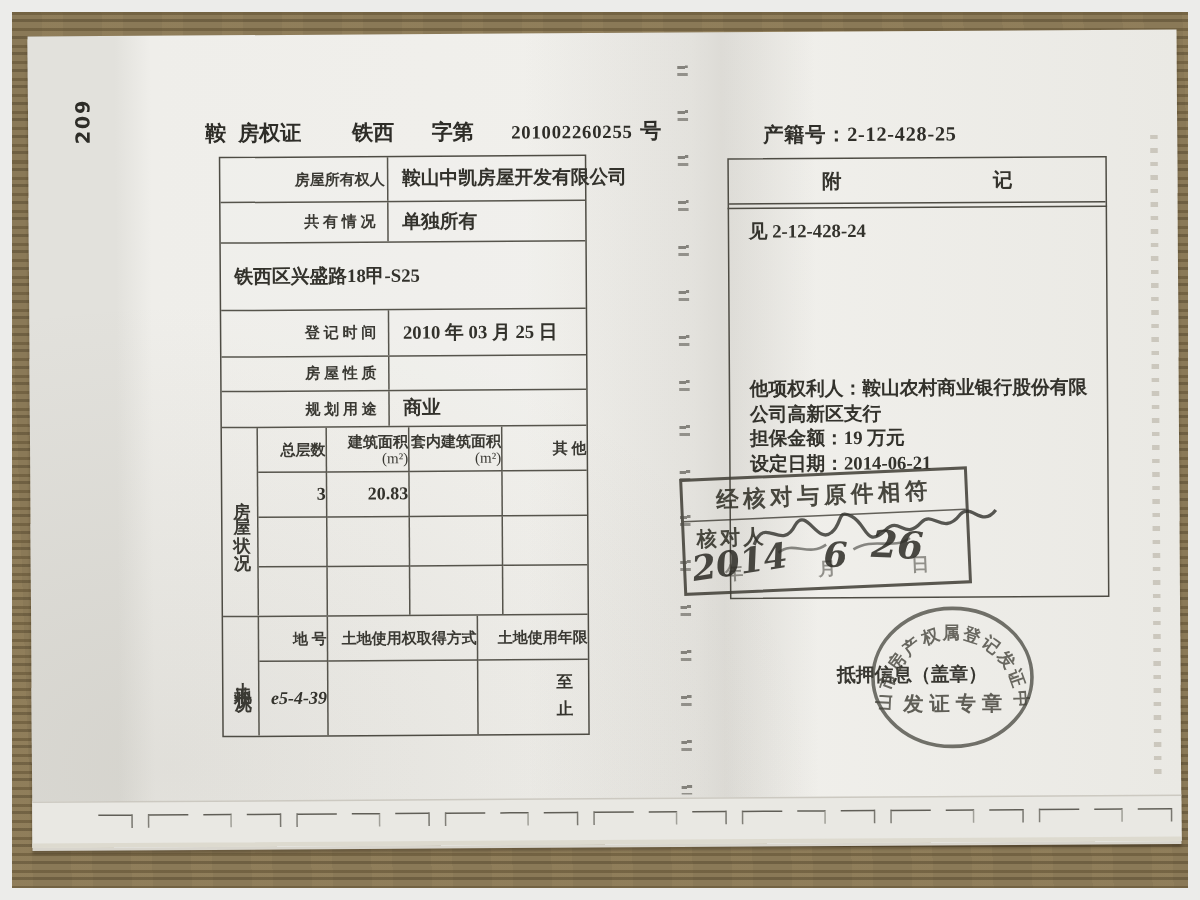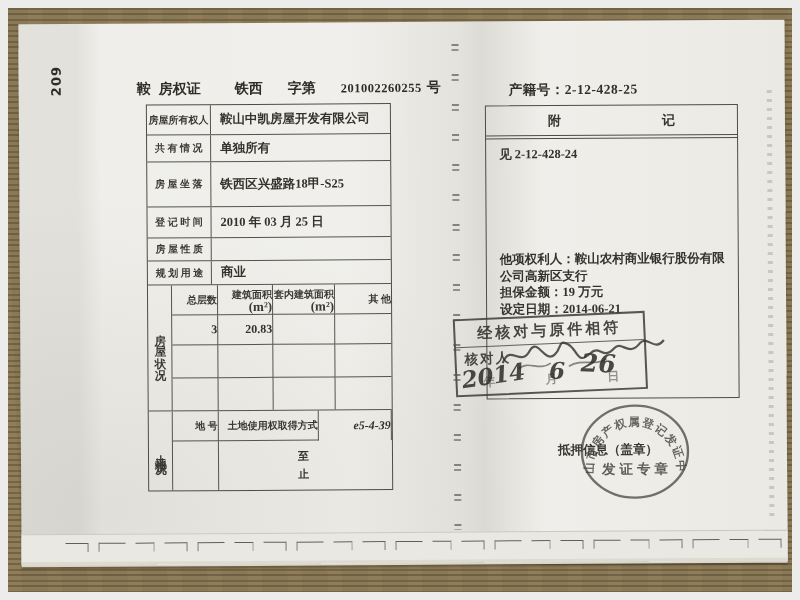--- a/index.html
+++ b/index.html
@@ -71,41 +71,41 @@
     border:1.5px solid #4e4c44;display:flex;flex-direction:column;box-sizing:border-box;
     background:rgba(255,255,255,.06);
   }
   .trow{display:flex;border-bottom:1px solid #56544c;box-sizing:border-box;}
   .trow:last-child{border-bottom:none;}
   .h30{height:30px}.h27{height:27px}.h45{height:45px}.h31{height:31px}.h23{height:23px}.h24{height:24px}
   .house-sec{height:126px}.land-sec{height:80px;flex:1}
   .tlabel{
     width:64px;flex:none;border-right:1px solid #56544c;box-sizing:border-box;
     display:flex;align-items:center;justify-content:center;
-    font-size:10px;font-weight:700;white-space:nowrap;color:#3a3933;
+    font-size:10px;font-weight:700;white-space:nowrap;color:#3a3933;margin-left:48px;
   }
   .tvalue{
     flex:1;display:flex;align-items:center;padding-left:9px;
     font-size:12.5px;font-weight:700;color:#33322c;white-space:nowrap;
   }
   .vlabel{
     width:24px;flex:none;border-right:1px solid #56544c;box-sizing:border-box;
     display:flex;align-items:center;justify-content:center;
     writing-mode:vertical-lr;text-orientation:upright;
     font-size:11.5px;font-weight:700;color:#3a3933;
   }
   .vlabel.sp{letter-spacing:12px;} .vlabel.sp2{letter-spacing:3px;}
   .subgrid{flex:1;display:grid;}
   .house-grid{grid-template-columns:46px 55px 62px 1fr;grid-template-rows:30px 30px 33px 1fr;}
   .land-grid{grid-template-columns:46px 100px 1fr;grid-template-rows:30px 1fr;}
   .sg{border-right:1px solid #56544c;border-bottom:1px solid #56544c;box-sizing:border-box;
       display:flex;flex-direction:column;align-items:flex-end;justify-content:center;overflow:hidden;}
   .sg.no-r{border-right:none;} .sg.no-b{border-bottom:none;}
   .hname{font-size:10px;font-weight:700;white-space:nowrap;color:#3a3933;}
-  .hunit{font-size:13px;font-weight:700;color:#3a3933;line-height:9px;}
+  .hunit{font-size:10px;font-weight:400;color:#3a3933;line-height:9px;}
   .dval{font-size:12px;font-weight:700;color:#33322c;}
   .lot{font-style:italic;font-size:12px;font-weight:700;}
   .term-cell{align-items:flex-end !important;justify-content:center;padding-right:10px;gap:7px;}
   .term-cell span{font-size:11px;font-weight:700;line-height:11px;}
   
   .prop-id{
     position:absolute;left:490px;top:60px;white-space:nowrap;
     font-size:13.5px;font-weight:700;color:#2f2e29;letter-spacing:.5px;
   }
   .annex-box{
@@ -161,21 +161,20 @@
       <div class="cert-table">
         <div class="trow h30">
           <div class="tlabel">房屋所有权人</div>
           <div class="tvalue">鞍山中凯房屋开发有限公司</div>
         </div>
         <div class="trow h27">
           <div class="tlabel">共 有 情 况</div>
           <div class="tvalue">单独所有</div>
         </div>
         <div class="trow h45">
-          <div class="tlabel">房 屋 坐 落</div>
           <div class="tvalue">铁西区兴盛路18甲-S25</div>
         </div>
         <div class="trow h31">
           <div class="tlabel">登 记 时 间</div>
           <div class="tvalue">2010 年 03 月 25 日</div>
         </div>
         <div class="trow h23">
           <div class="tlabel">房 屋 性 质</div>
           <div class="tvalue"></div>
         </div>
@@ -228,20 +227,23 @@
         </div>
 
         <div class="trow land-sec">
           <div class="vlabel sp2">土地状况</div>
           <div class="subgrid land-grid">
             <div class="sg">
                 <div class="hname">地 号</div>
               </div>
             <div class="sg">
                 <div class="hname">土地使用权取得方式</div>
+              </div>
+            <div class="sg no-r">
+                <div class="hname">土地使用年限</div>
               </div>
 
             <div class="sg no-b">
                 <div class="lot">e5-4-39</div>
               </div>
             <div class="sg no-b"></div>
             <div class="sg no-r no-b term-cell">
               <span>至</span>
               <span>止</span>
             </div>

